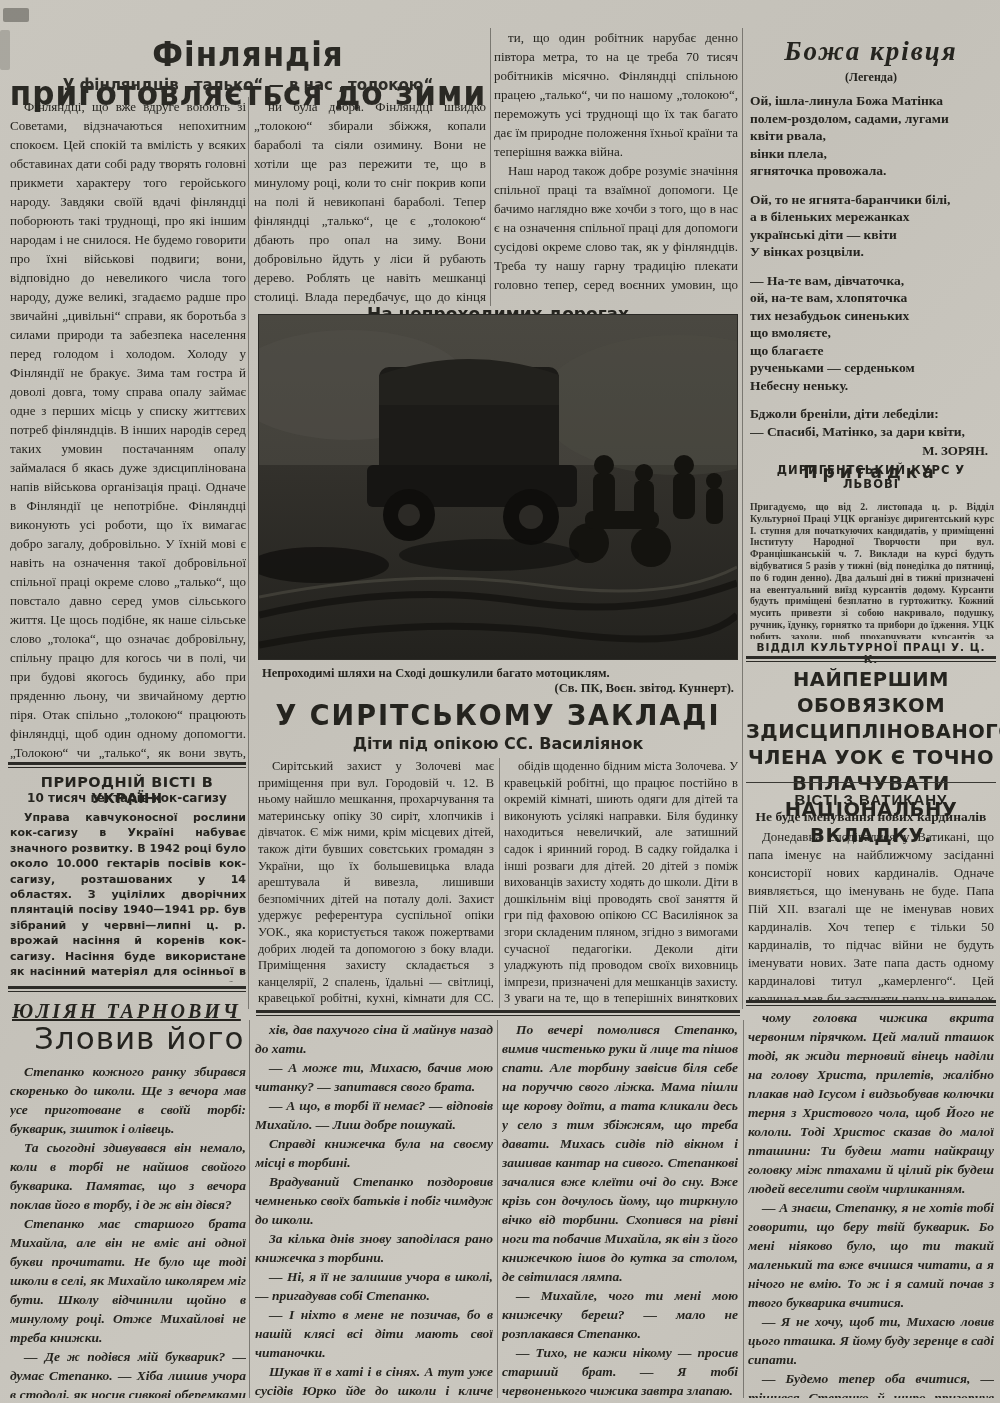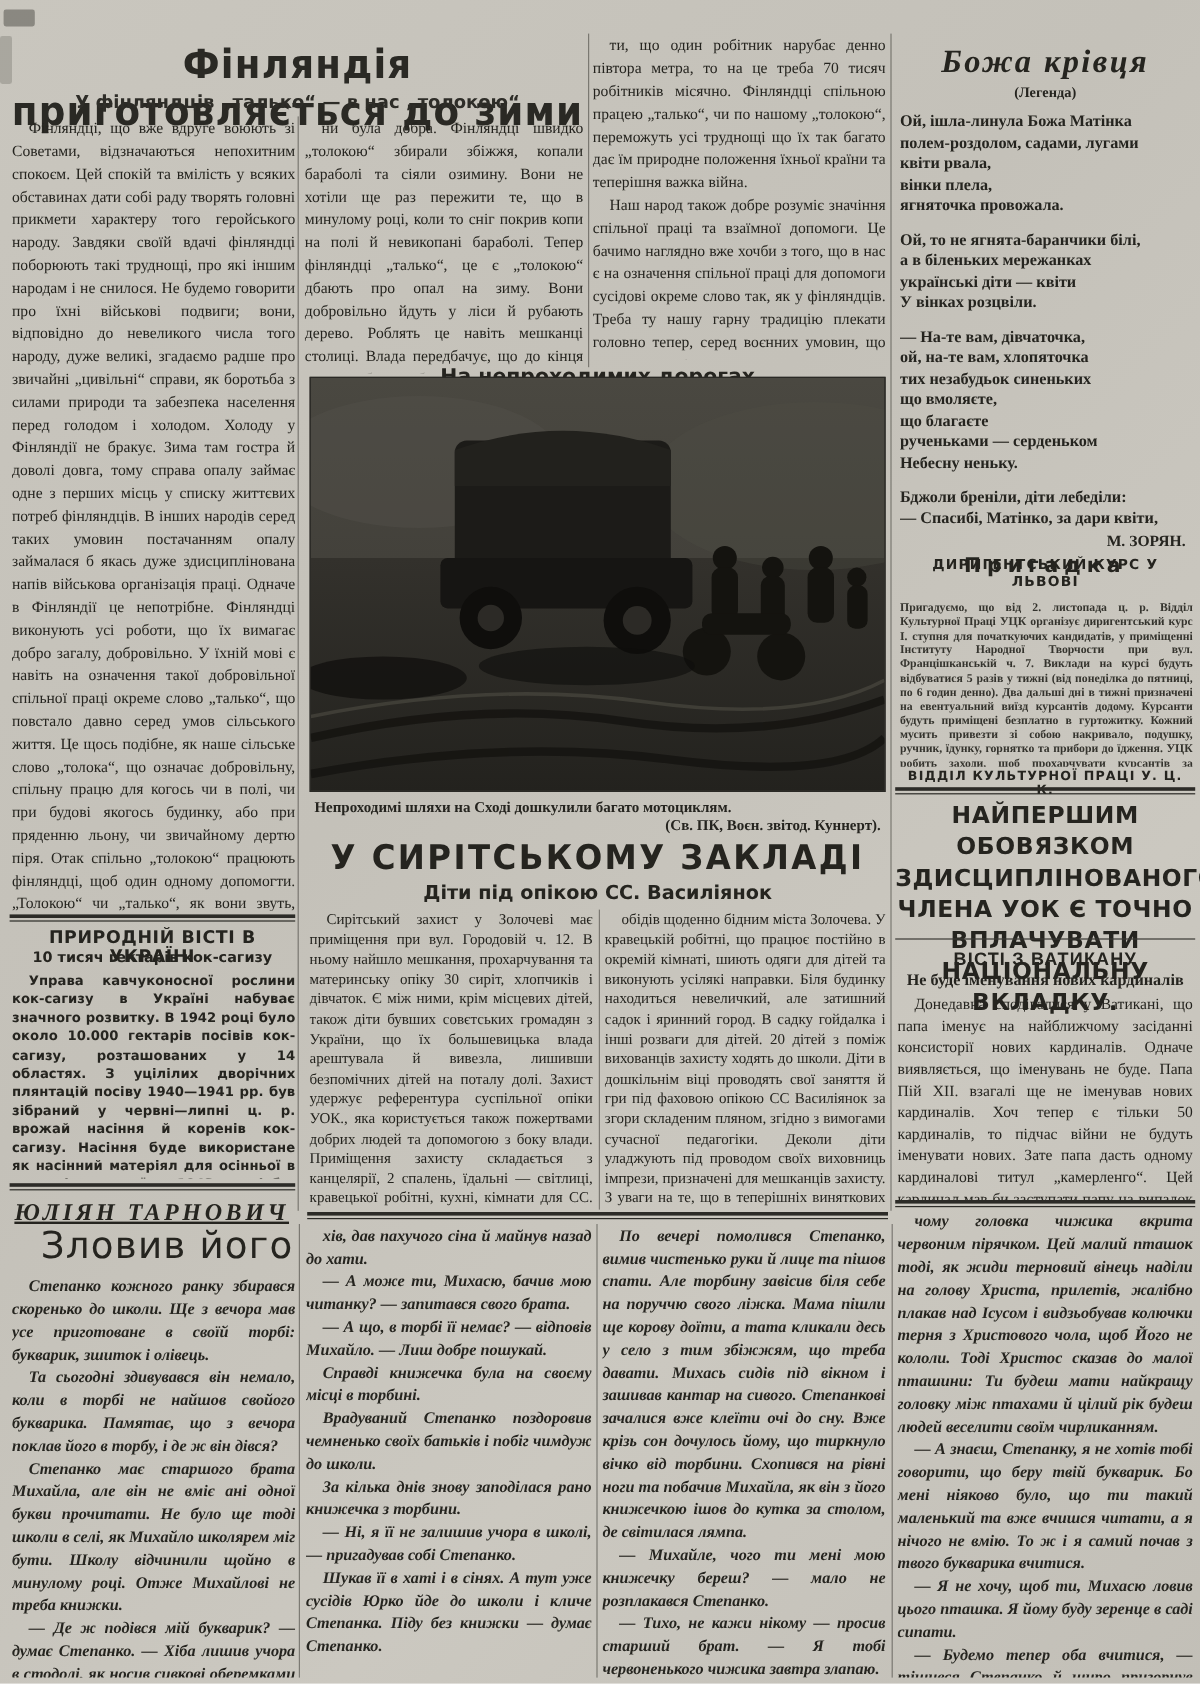--- a/index.html
+++ b/index.html
@@ -218,20 +218,21 @@
     <p>— Де ж подівся мій букварик? — думає Степанко. — Хіба лишив учора в стодолі, як носив сивкові оберемками сіна? — питає самий себе хлопчина.</p>
   </div>
 <div class="abs jt story-col" style="left:255px;top:1020px;width:238px;height:378px;">
     <p>хів, дав пахучого сіна й майнув назад до хати.</p>
     <p>— А може ти, Михасю, бачив мою читанку? — запитався свого брата.</p>
     <p>— А що, в торбі її немає? — відповів Михайло. — Лиш добре пошукай.</p>
     <p>Справді книжечка була на своєму місці в торбині.</p>
     <p>Врадуваний Степанко поздоровив чемненько своїх батьків і побіг чимдуж до школи.</p>
     <p>За кілька днів знову заподілася рано книжечка з торбини.</p>
     <p>— Ні, я її не залишив учора в школі, — пригадував собі Степанко.</p>
+    <p>— І ніхто в мене не позичав, бо в нашій клясі всі діти мають свої читаночки.</p>
     <p>Шукав її в хаті і в сінях. А тут уже сусідів Юрко йде до школи і кличе Степанка. Піду без книжки — думає Степанко.</p>
   </div>
 <div class="abs jt story-col" style="left:502px;top:1020px;width:236px;height:378px;">
     <p>По вечері помолився Степанко, вимив чистенько руки й лице та пішов спати. Але торбину завісив біля себе на поруччю свого ліжка. Мама пішли ще корову доїти, а тата кликали десь у село з тим збіжжям, що треба давати. Михась сидів під вікном і зашивав кантар на сивого. Степанкові зачалися вже клеїти очі до сну. Вже крізь сон дочулось йому, що тиркнуло вічко від торбини. Схопився на рівні ноги та побачив Михайла, як він з його книжечкою ішов до кутка за столом, де світилася лямпа.</p>
     <p>— Михайле, чого ти мені мою книжечку береш? — мало не розплакався Степанко.</p>
     <p>— Тихо, не кажи нікому — просив старший брат. — Я тобі червоненького чижика завтра злапаю.</p>
   </div>
 <div class="abs jt story-col" style="left:748px;top:1008px;width:246px;height:390px;">
     <p>чому головка чижика вкрита червоним пірячком. Цей малий пташок тоді, як жиди терновий вінець наділи на голову Христа, прилетів, жалібно плакав над Ісусом і видзьобував колючки терня з Христового чола, щоб Його не кололи. Тоді Христос сказав до малої пташини: Ти будеш мати найкращу головку між птахами й цілий рік будеш людей веселити своїм чирликанням.</p>
     <p>— А знаєш, Степанку, я не хотів тобі говорити, що беру твій букварик. Бо мені ніяково було, що ти такий маленький та вже вчишся читати, а я нічого не вмію. То ж і я самий почав з твого букварика вчитися.</p>

